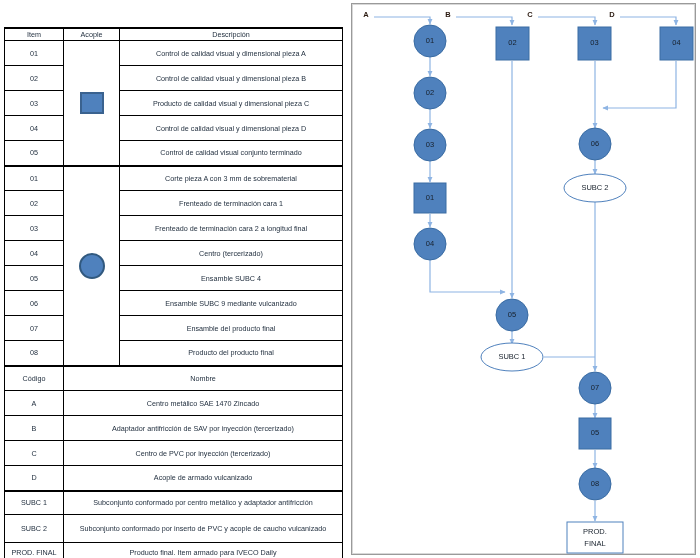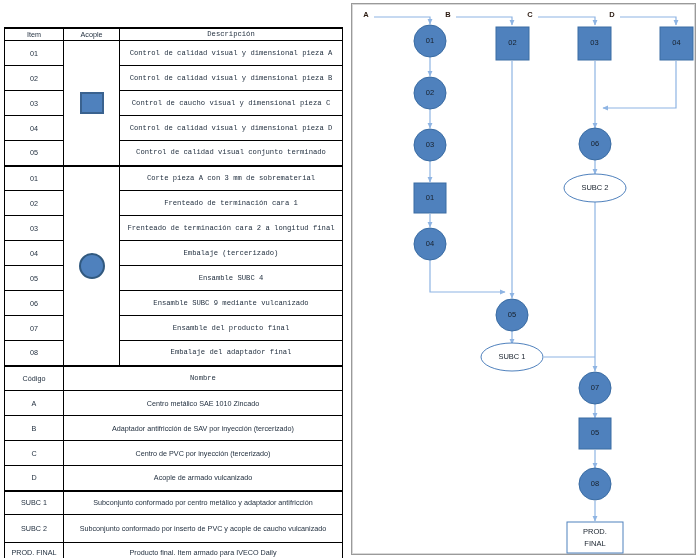--- a/index.html
+++ b/index.html
@@ -32,21 +32,21 @@
     color: #1c2a3a;
     font-size: 7.2px;
     text-align: center;
     vertical-align: middle;
     padding: 1px 2px;
     line-height: 1.25;
     background: #ffffff;
   }
   td.c-item   { width: 59px; }
   td.c-symbol { width: 56px; }
-  td.c-desc   { width: 223px; font-family: Liberation Mono, monospace; }
+  td.c-desc   { width: 223px; }
 
   
   tr.blk-top td { border-top: 2px solid #000000; }
   tr.blk-bot td { border-bottom: 2px solid #000000; }
   tr.hdr td { font-weight: normal; }
 
   .sym-cell { padding: 0 !important; }
   .sym-square {
     width: 24px; height: 22px;
     margin: 0 auto;
@@ -110,21 +110,21 @@
             <div class="sym-square"></div>
           </td>
           <td class="c-desc">Control de calidad visual y dimensional pieza A</td>
         </tr>
         <tr style="height:25px">
           <td class="c-item">02</td>
           <td class="c-desc">Control de calidad visual y dimensional pieza B</td>
         </tr>
         <tr style="height:25px">
           <td class="c-item">03</td>
-          <td class="c-desc">Control de caucho visual y dimensional pieza C</td>
+          <td class="c-desc">Producto de calidad visual y dimensional pieza C</td>
         </tr>
         <tr style="height:25px">
           <td class="c-item">04</td>
           <td class="c-desc">Control de calidad visual y dimensional pieza D</td>
         </tr>
         <tr class="blk-bot" style="height:25px">
           <td class="c-item">05</td>
           <td class="c-desc">Control de calidad visual conjunto terminado</td>
         </tr>
 
@@ -138,46 +138,46 @@
         <tr style="height:25px">
           <td class="c-item">02</td>
           <td class="c-desc">Frenteado de terminación cara 1</td>
         </tr>
         <tr style="height:25px">
           <td class="c-item">03</td>
           <td class="c-desc">Frenteado de terminación cara 2 a longitud final</td>
         </tr>
         <tr style="height:25px">
           <td class="c-item">04</td>
-          <td class="c-desc">Embalaje (tercerizado)</td>
+          <td class="c-desc">Centro (tercerizado)</td>
         </tr>
         <tr style="height:25px">
           <td class="c-item">05</td>
           <td class="c-desc">Ensamble SUBC 4</td>
         </tr>
         <tr style="height:25px">
           <td class="c-item">06</td>
           <td class="c-desc">Ensamble SUBC 9 mediante vulcanizado</td>
         </tr>
         <tr style="height:25px">
           <td class="c-item">07</td>
           <td class="c-desc">Ensamble del producto final</td>
         </tr>
         <tr class="blk-bot" style="height:25px">
           <td class="c-item">08</td>
-          <td class="c-desc">Embalaje del adaptador final</td>
+          <td class="c-desc">Producto del producto final</td>
         </tr>
 
         <tr class="hdr blk-top" style="height:25px">
           <td class="c-item">Código</td>
           <td class="c-desc" colspan="2">Nombre</td>
         </tr>
         <tr style="height:25px">
           <td class="c-item">A</td>
-          <td colspan="2">Centro metálico SAE 1010 Zincado</td>
+          <td colspan="2">Centro metálico SAE 1470 Zincado</td>
         </tr>
         <tr style="height:25px">
           <td class="c-item">B</td>
           <td colspan="2">Adaptador antifricción de SAV por inyección (tercerizado)</td>
         </tr>
         <tr style="height:25px">
           <td class="c-item">C</td>
           <td colspan="2">Centro de PVC por inyección (tercerizado)</td>
         </tr>
         <tr class="blk-bot" style="height:25px">

